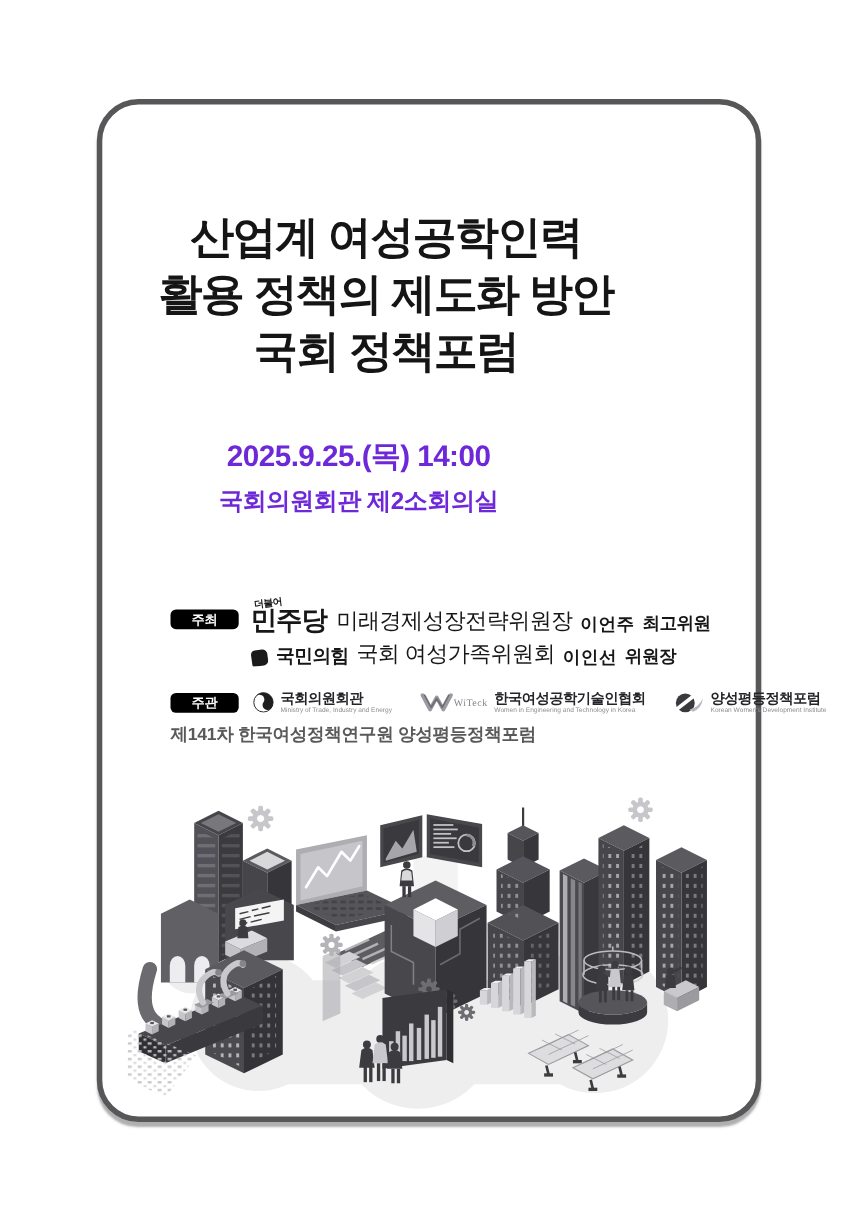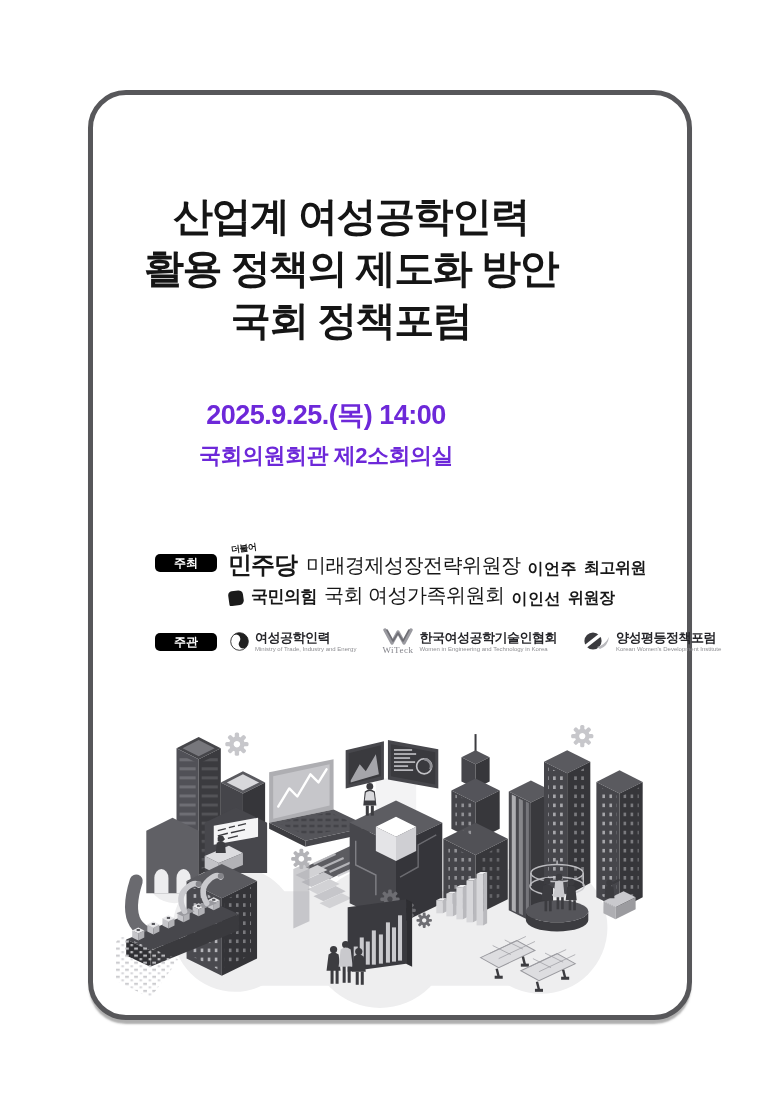--- a/index.html
+++ b/index.html
@@ -27,21 +27,21 @@
   .party2{font-size:17px;font-weight:900;letter-spacing:-0.5px;line-height:1.1;}
   .host-role{font-size:20px;font-weight:400;letter-spacing:-0.5px;line-height:1.15;}
   .host-name{font-size:16px;font-weight:800;letter-spacing:0.5px;line-height:1;}
   .host-pos{font-size:16px;font-weight:800;letter-spacing:-0.5px;line-height:1.15;}
   .organizers{position:absolute;left:155px;top:612px;display:flex;gap:13px;align-items:center;margin-top:16px;}
   .org-row{display:flex;align-items:center;gap:26px;}
   .org{display:flex;align-items:center;gap:6px;}
   .org-text{display:flex;flex-direction:column;}
   .org-ko{font-size:13px;font-weight:800;letter-spacing:-0.5px;color:#242428;line-height:1.1;}
   .org-en{font-size:6px;color:#8e8e92;letter-spacing:0;margin-top:1px;line-height:1.1;}
-  .witeck-logo{display:flex;flex-direction:column;align-items:center;line-height:1;}
+  .witeck-logo{display:flex;flex-direction:row;align-items:center;line-height:1;}
   .witeck-word{font-family:"Liberation Serif","DejaVu Serif",serif;font-size:9px;color:#83838a;letter-spacing:0.5px;margin-top:1px;}
   .forum-note{position:absolute;left:155px;top:658px;font-size:16px;font-weight:800;color:#595959;letter-spacing:-0.3px;}
   .illu-wrap{position:absolute;left:116px;top:722px;width:560px;height:294px;}
   .illu{width:100%;height:100%;display:block;}
 </style>
 </head>
 <body>
 
 <div class="page">
   <div class="frame"></div>
@@ -83,21 +83,21 @@
 
   <div class="organizers">
     <span class="badge">주관</span>
     <div class="org-row">
       <div class="org">
         <svg width="19" height="19" viewBox="0 0 19 19">
           <circle cx="9.5" cy="9.5" r="8.8" fill="#ffffff" stroke="#2a2a2a" stroke-width="0.9"></circle>
           <path d="M9.5 0.7 A8.8 8.8 0 0 0 9.5 18.3 A4.4 4.4 0 0 1 9.5 9.5 A4.4 4.4 0 0 0 9.5 0.7 Z" fill="#1f1f1f" transform="rotate(125 9.5 9.5)"></path>
         </svg>
         <div class="org-text">
-          <span class="org-ko">여성공학인력</span>
+          <span class="org-ko">국회의원회관</span>
           <span class="org-en">Ministry of Trade, Industry and Energy</span>
         </div>
       </div>
       <div class="org">
         <div class="witeck-logo">
           <svg width="30" height="17" viewBox="0 0 30 17">
             <polyline points="2,2 9,15 15,4 21,15 28,2" fill="none" stroke="#9a9aa0" stroke-width="3.4" stroke-linecap="round" stroke-linejoin="round"></polyline>
             <polyline points="4,2 10,13 15,5 20,13 26,2" fill="none" stroke="#6e6e74" stroke-width="1.6" stroke-linecap="round" stroke-linejoin="round"></polyline>
           </svg>
           <span class="witeck-word">WiTeck</span>
@@ -114,20 +114,21 @@
           <path d="M14 16 Q22 14 26 6 Q25 15 17 18 Z" fill="#b9b9bd"></path>
         </svg>
         <div class="org-text">
           <span class="org-ko">양성평등정책포럼</span>
           <span class="org-en">Korean Women's Development Institute</span>
         </div>
       </div>
     </div>
   </div>
 
+  <div class="forum-note">제141차 한국여성정책연구원 양성평등정책포럼</div>
 
   <div class="illu-wrap">
   <svg class="illu" viewBox="0 0 556 292" role="img">
     <defs>
       <pattern id="dots" width="7" height="9" patternUnits="userSpaceOnUse">
             <rect width="2.6" height="3.6" fill="#cfcfd3"></rect>
           </pattern>
       <pattern id="bands" width="8" height="9" patternUnits="userSpaceOnUse">
             <rect width="8" height="3" fill="#9a9a9f"></rect>
           </pattern>

